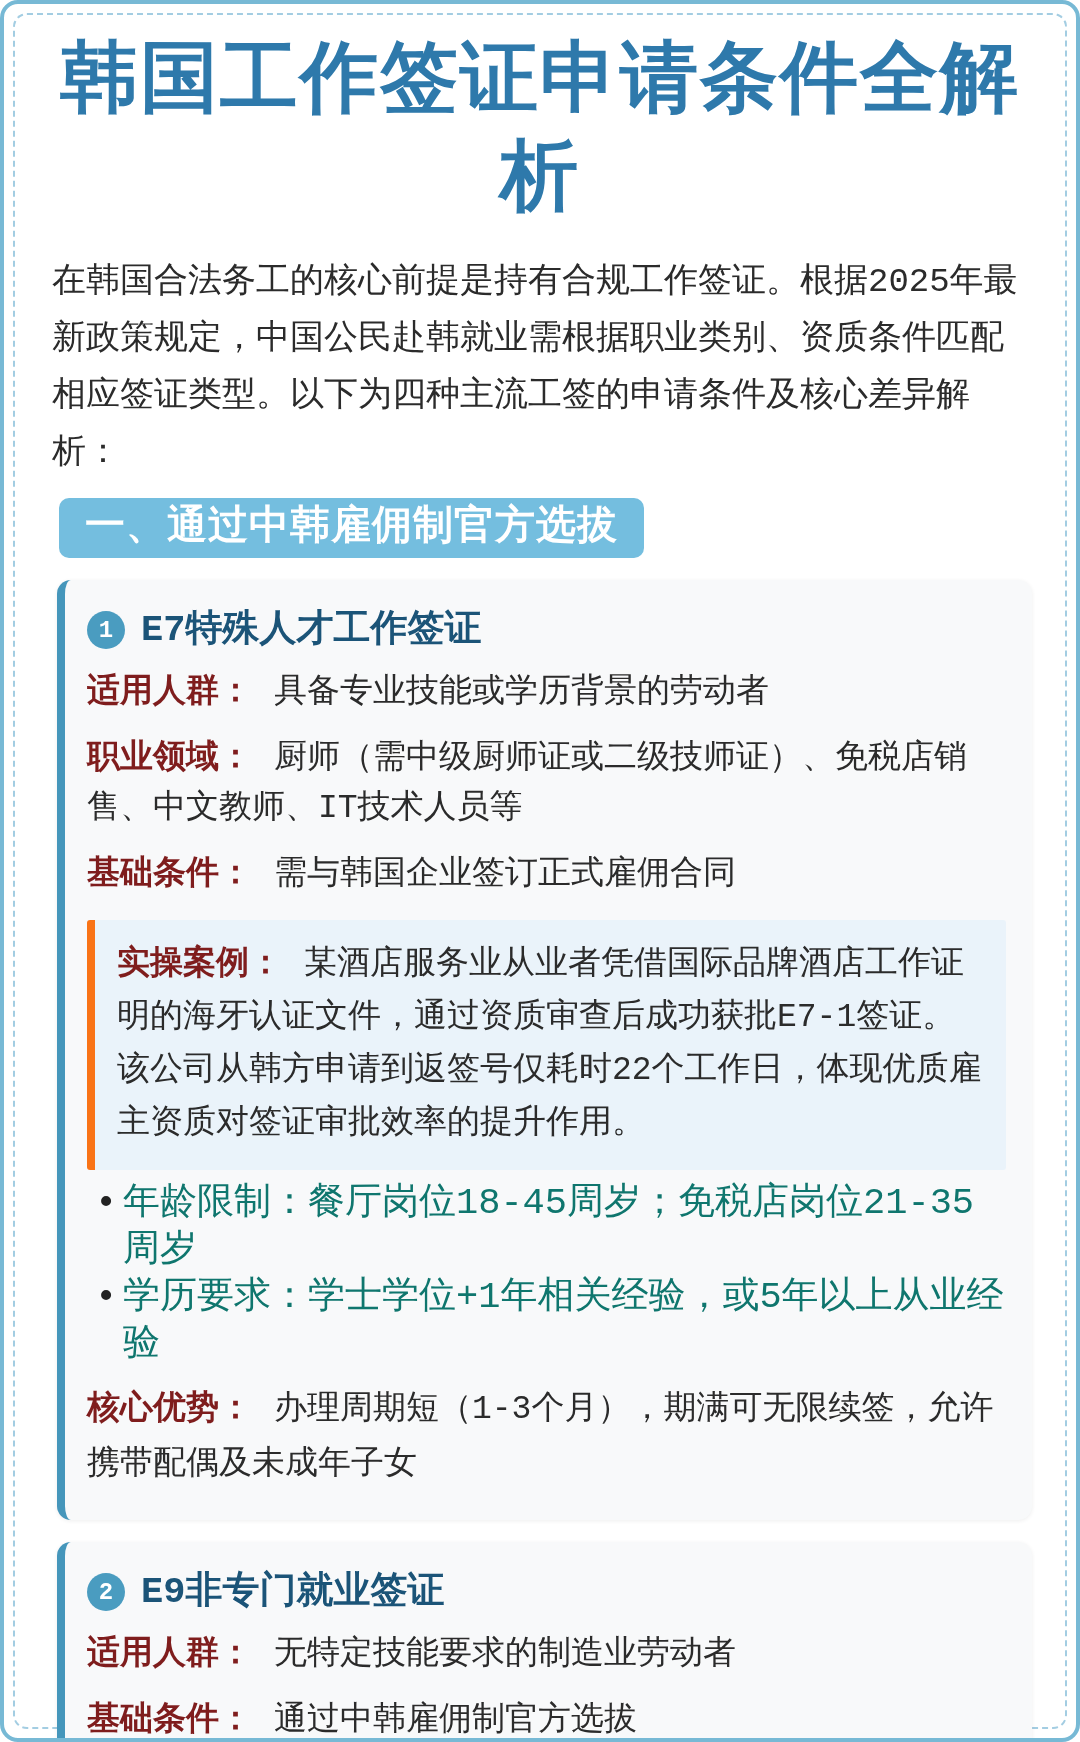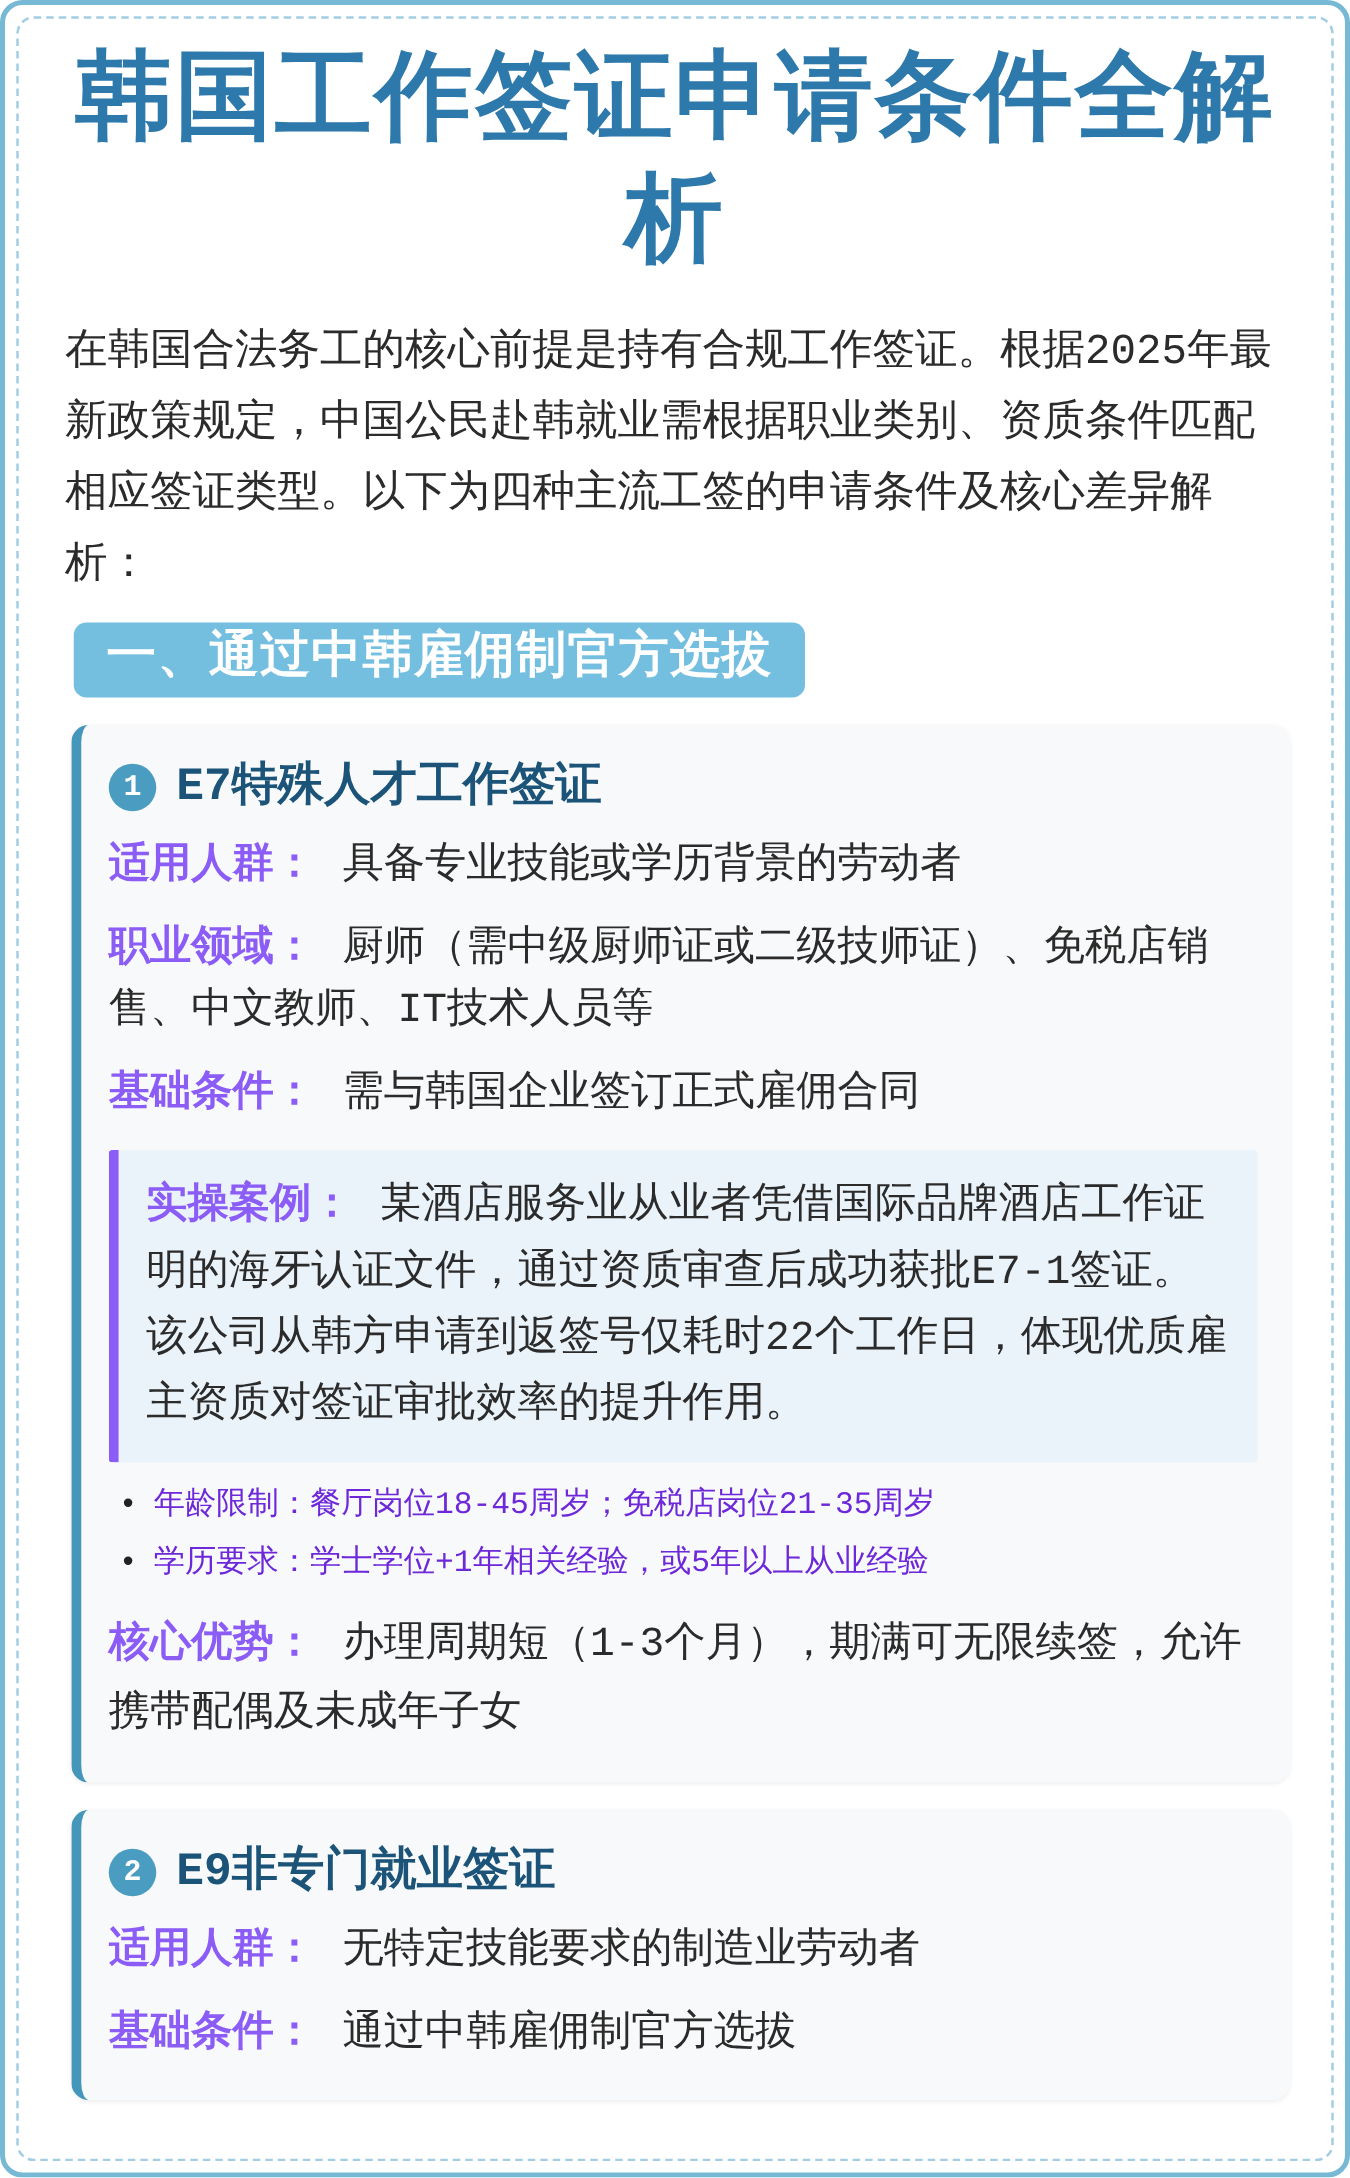--- a/index.html
+++ b/index.html
@@ -80,51 +80,51 @@
     color:#1b5478;
     line-height:44px;
   }
   .row{
     margin:16px 0 0 6px;
     font-size:33px;
     line-height:50px;
     color:#2b2b2b;
   }
   .lbl{
-    color:#8b5cf6;
+    color:#7f1d1d;
     font-weight:bold;
     margin-right:22px;
   }
   .case-box{
     margin:20px 0 0 6px;
     background:#eaf3fa;
-    border-left:8px solid #8b5cf6;
+    border-left:8px solid #f97316;
     border-radius:3px;
     padding:18px 24px 20px 22px;
     font-size:33px;
     line-height:53px;
     color:#2b2b2b;
   }
   .extra-label{
     margin:28px 0 0 6px;
     font-size:33px;
     font-weight:bold;
     color:#2478ab;
     line-height:44px;
   }
   .bullets{
     margin:10px 0 0 6px;
     padding:0;
     list-style:none;
   }
   .bullets li{
     position:relative;
-    font-size:25px;
+    font-size:37px;
     line-height:47px;
-    color:#6d28d9;
+    color:#0f766e;
     padding-left:36px;
   }
   .bullets li::before{
     content:"\2022";
     position:absolute;
     left:8px;
     color:#222222;
   }
   .advantage{
     margin:14px 0 0 6px;

